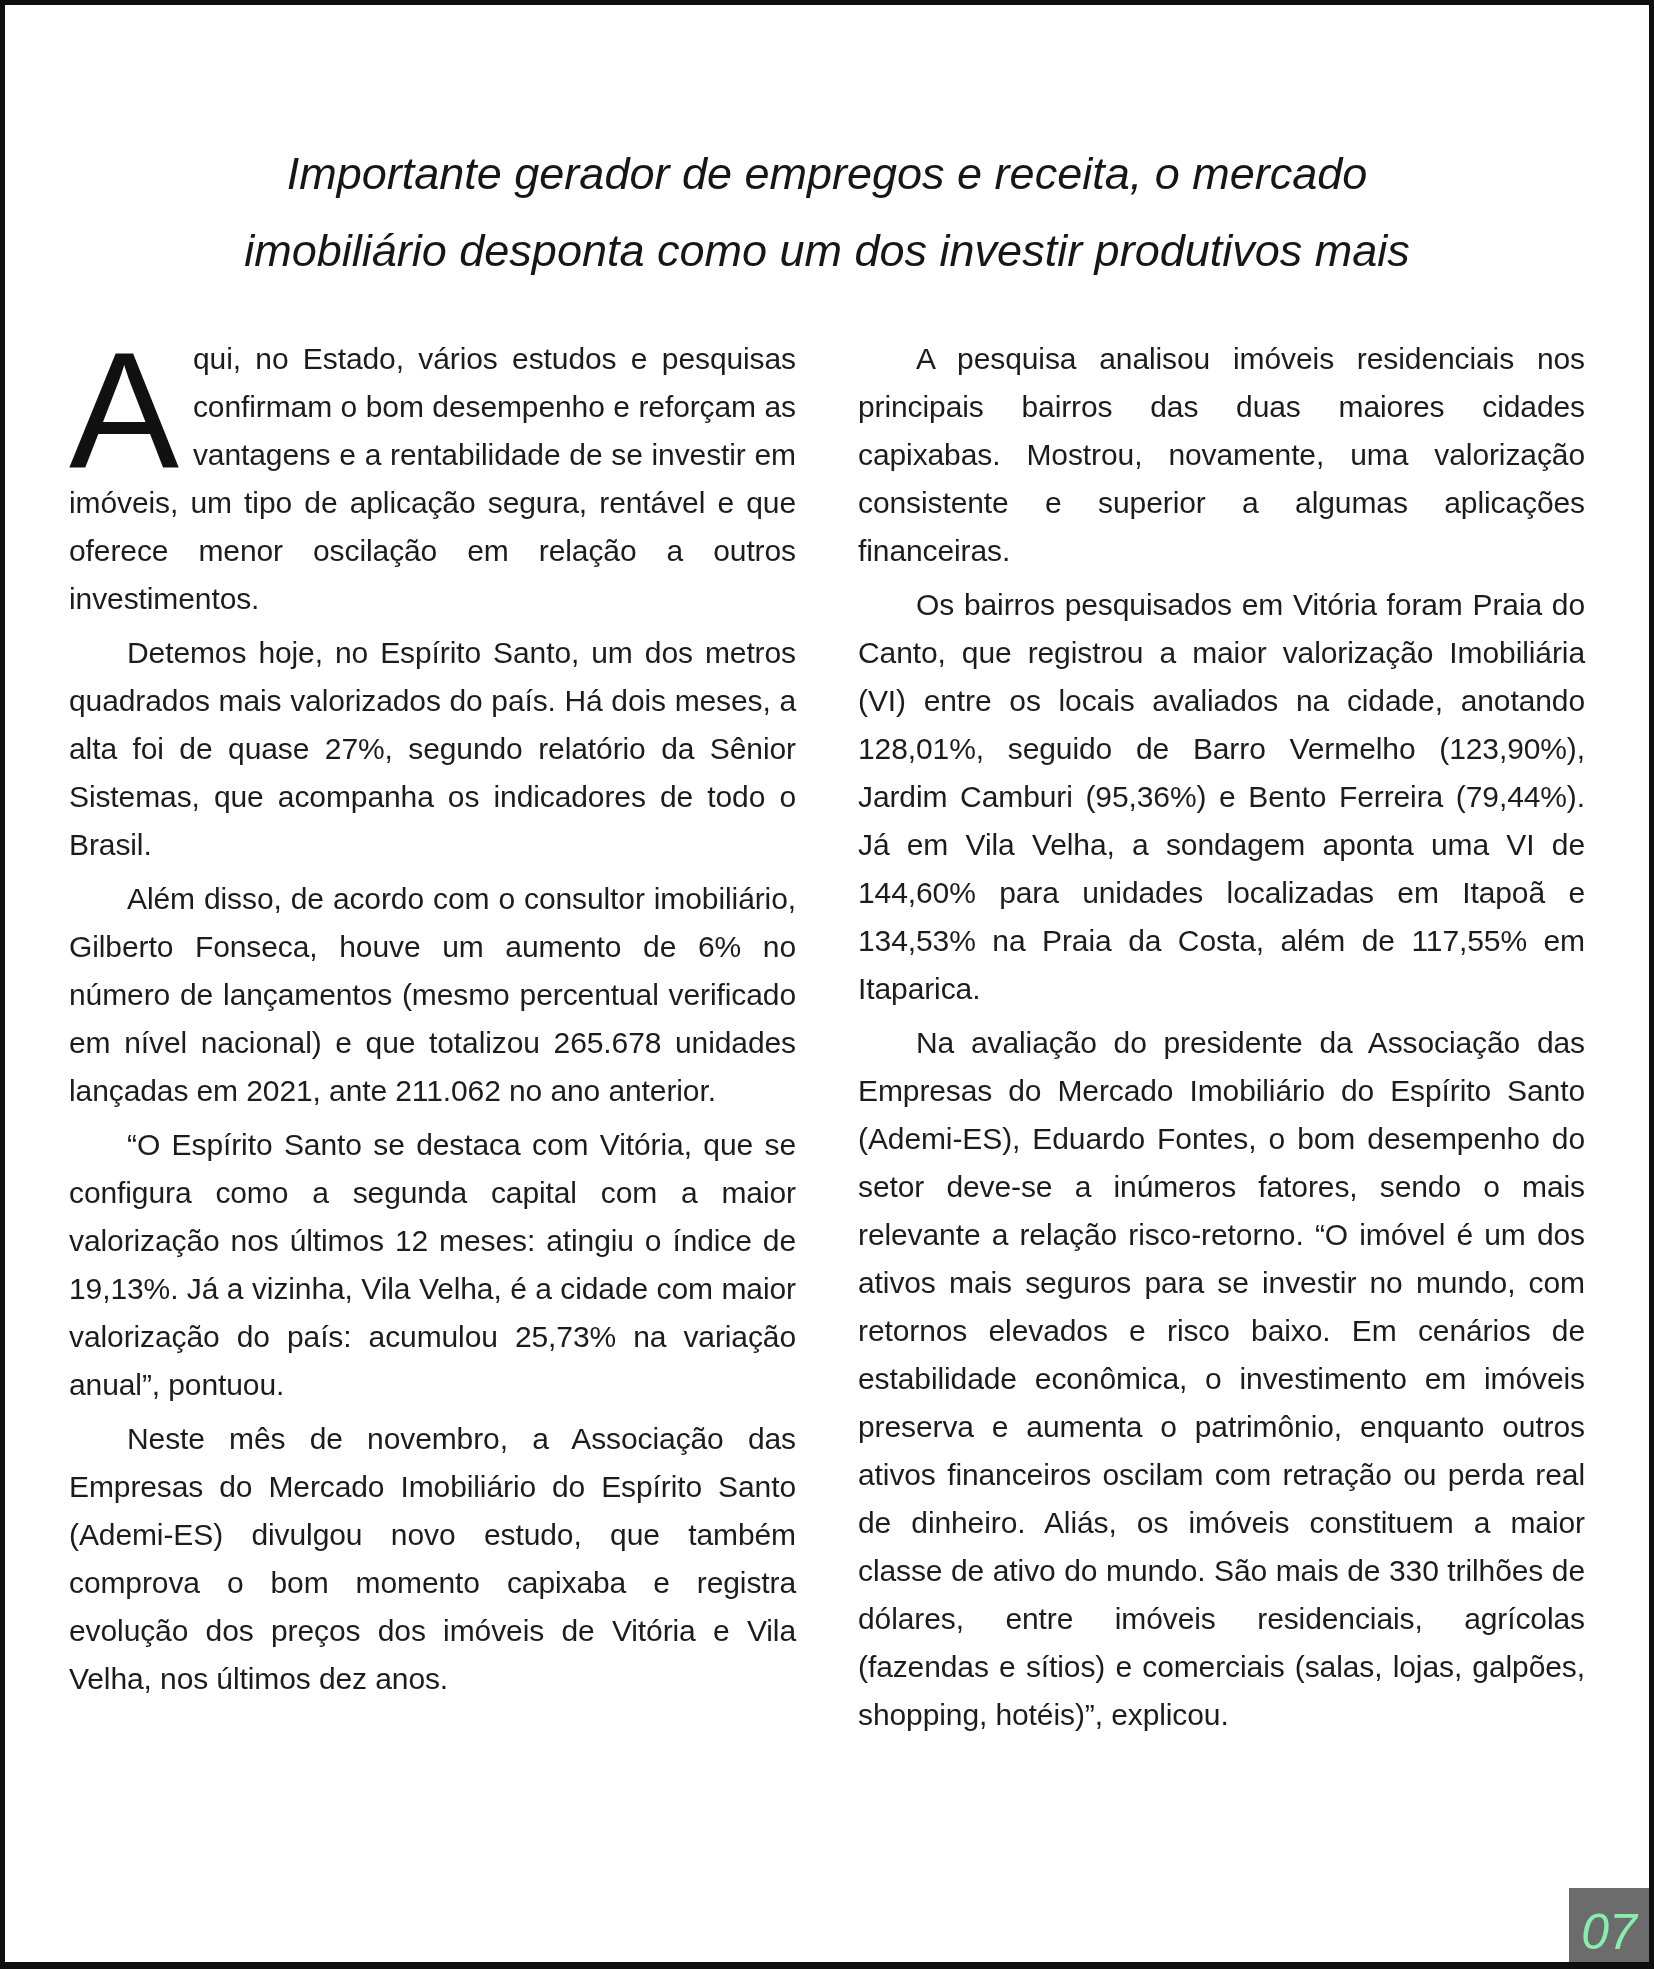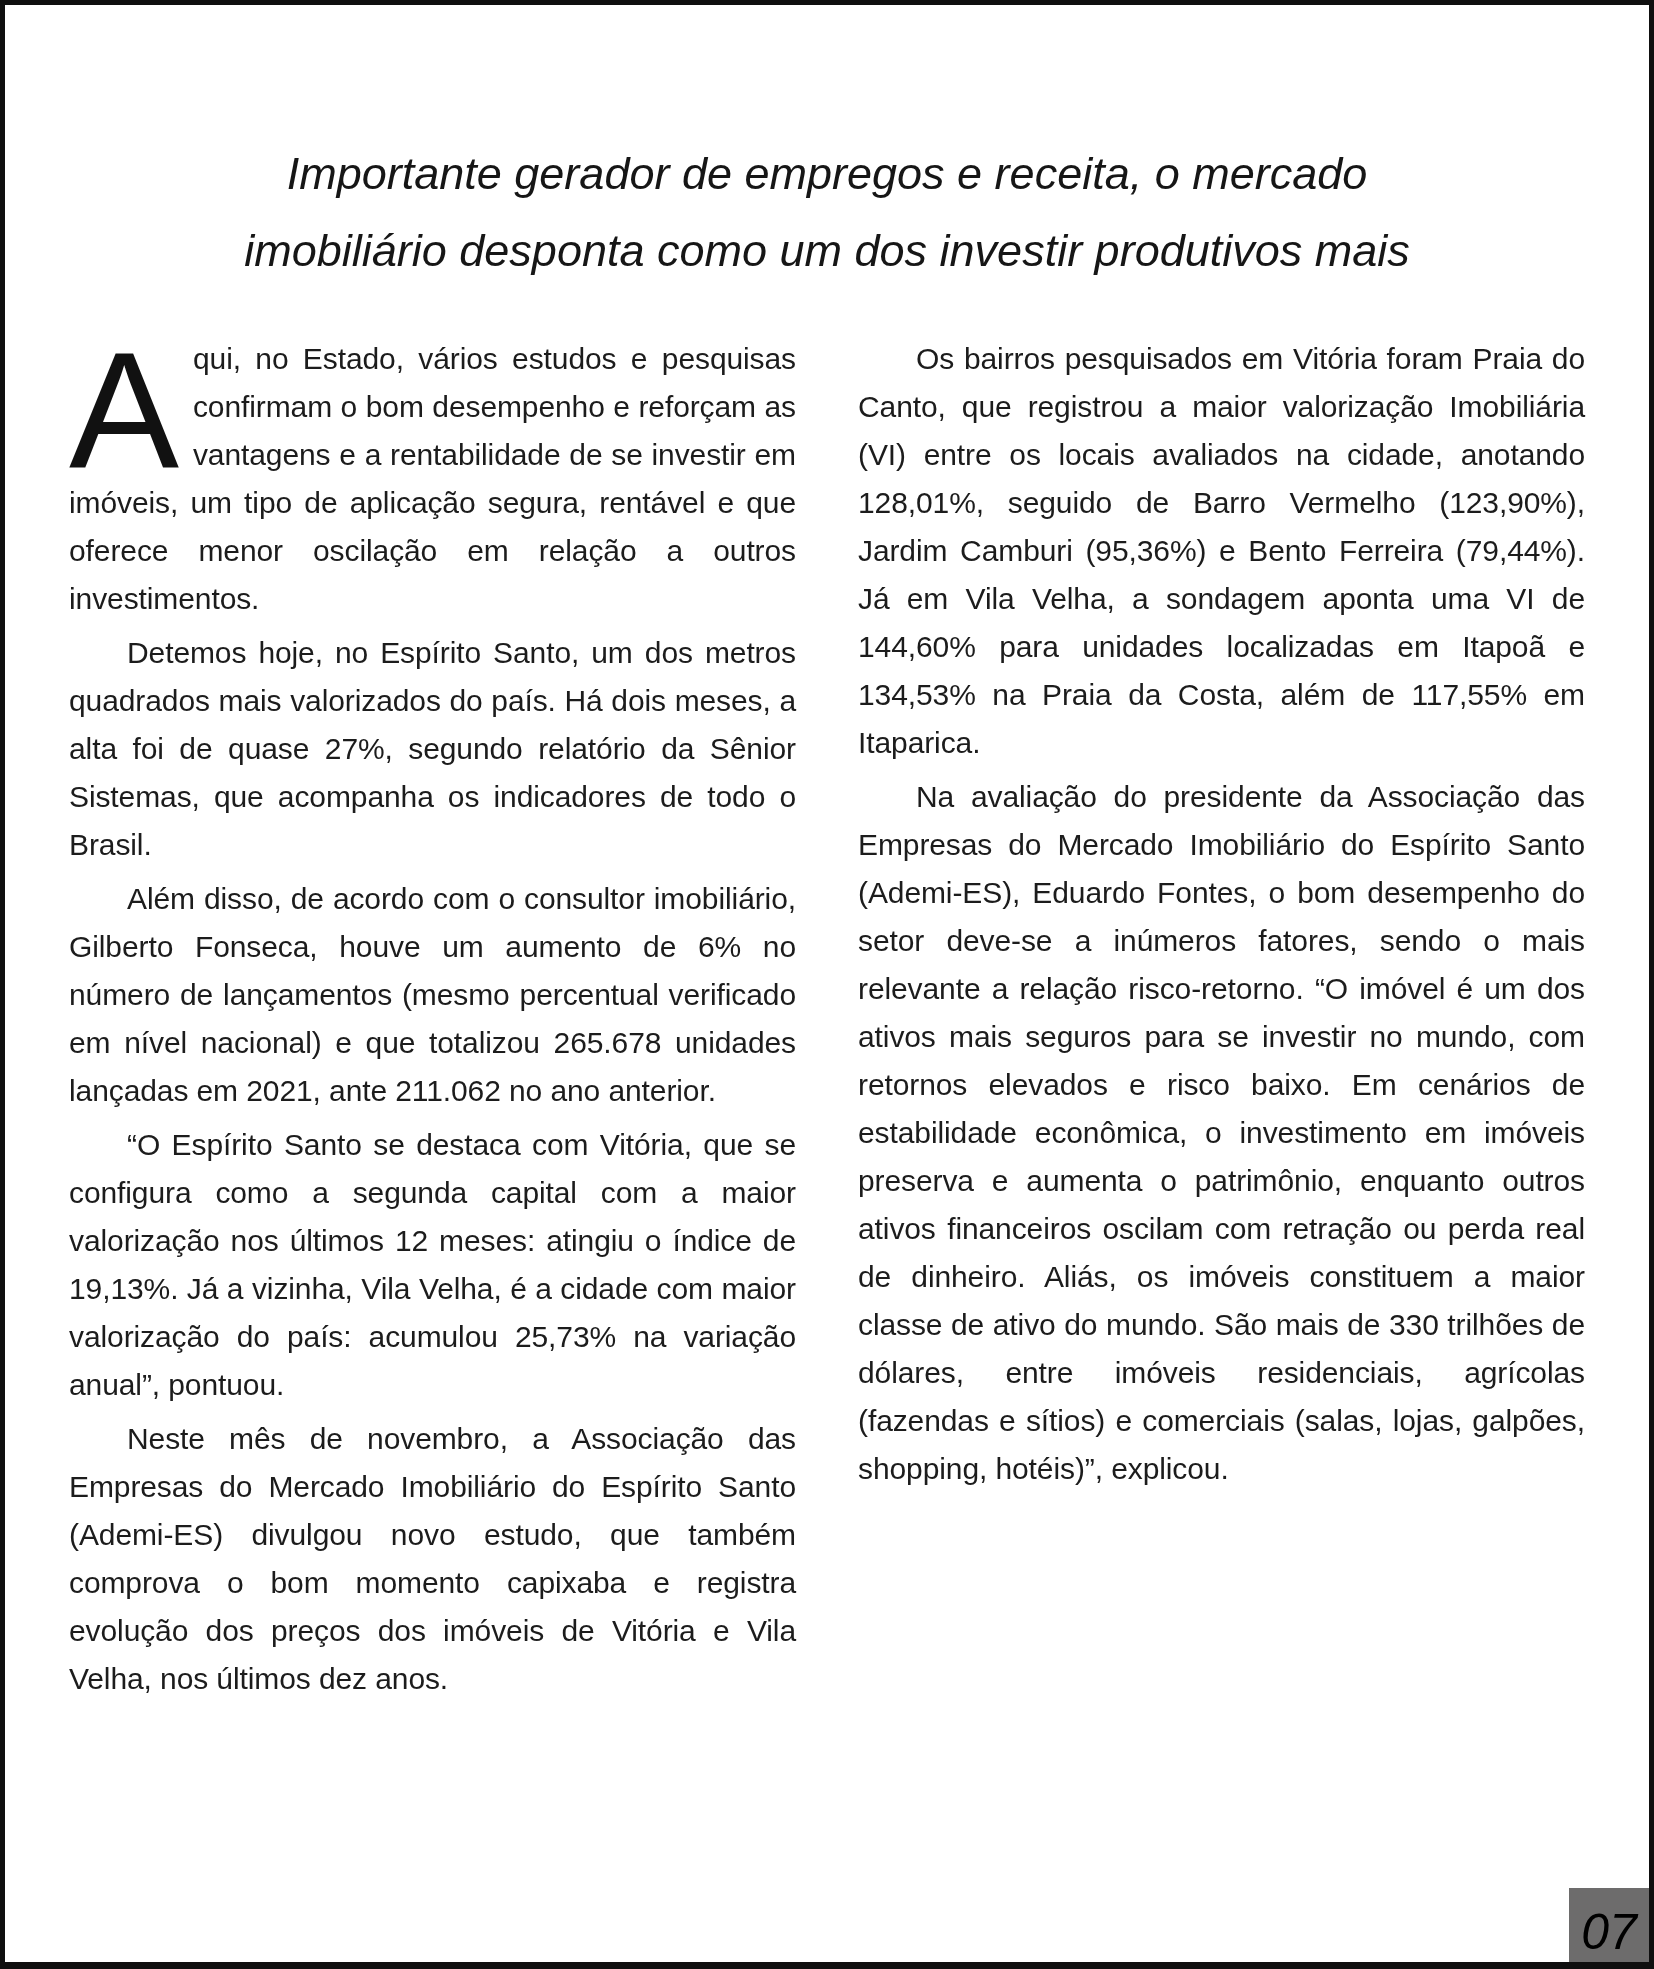--- a/index.html
+++ b/index.html
@@ -65,21 +65,21 @@
     background: #6d6c6c;
     display: flex;
     align-items: flex-end;
     justify-content: center;
     padding-bottom: 2px;
   }
   .page-number-badge .num {
     font-style: italic;
     font-size: 50px;
     line-height: 56px;
-    color: #000000;
+    color: #86efac;
   }
 </style>
 </head>
 <body>
 
 <div class="page">
 
   <div class="headline">
     <div class="hl-line">Importante gerador de empregos e receita, o mercado</div>
     <div class="hl-line">imobiliário desponta como um dos investir produtivos mais</div>
@@ -91,20 +91,21 @@
       <p class="para no-indent">
         <span class="dropcap">A</span><span>qui, no Estado, vários estudos e pesquisas confirmam o bom desempenho e reforçam as vantagens e a rentabilidade de se investir em imóveis, um tipo de aplicação segura, rentável e que oferece menor oscilação em relação a outros investimentos.</span>
       </p>
       <p class="para">Detemos hoje, no Espírito Santo, um dos metros quadrados mais valorizados do país. Há dois meses, a alta foi de quase 27%, segundo relatório da Sênior Sistemas, que acompanha os indicadores de todo o Brasil.</p>
       <p class="para">Além disso, de acordo com o consultor imobiliário, Gilberto Fonseca, houve um aumento de 6% no número de lançamentos (mesmo percentual verificado em nível nacional) e que totalizou 265.678 unidades lançadas em 2021, ante 211.062 no ano anterior.</p>
       <p class="para">“O Espírito Santo se destaca com Vitória, que se configura como a segunda capital com a maior valorização nos últimos 12 meses: atingiu o índice de 19,13%. Já a vizinha, Vila Velha, é a cidade com maior valorização do país: acumulou 25,73% na variação anual”, pontuou.</p>
       <p class="para">Neste mês de novembro, a Associação das Empresas do Mercado Imobiliário do Espírito Santo (Ademi-ES) divulgou novo estudo, que também comprova o bom momento capixaba e registra evolução dos preços dos imóveis de Vitória e Vila Velha, nos últimos dez anos.</p>
     </div>
 
     <div class="col">
+      <p class="para">A pesquisa analisou imóveis residenciais nos principais bairros das duas maiores cidades capixabas. Mostrou, novamente, uma valorização consistente e superior a algumas aplicações financeiras.</p>
       <p class="para">Os bairros pesquisados em Vitória foram Praia do Canto, que registrou a maior valorização Imobiliária (VI) entre os locais avaliados na cidade, anotando 128,01%, seguido de Barro Vermelho (123,90%), Jardim Camburi (95,36%) e Bento Ferreira (79,44%). Já em Vila Velha, a sondagem aponta uma VI de 144,60% para unidades localizadas em Itapoã e 134,53% na Praia da Costa, além de 117,55% em Itaparica.</p>
       <p class="para">Na avaliação do presidente da Associação das Empresas do Mercado Imobiliário do Espírito Santo (Ademi-ES), Eduardo Fontes, o bom desempenho do setor deve-se a inúmeros fatores, sendo o mais relevante a relação risco-retorno. “O imóvel é um dos ativos mais seguros para se investir no mundo, com retornos elevados e risco baixo. Em cenários de estabilidade econômica, o investimento em imóveis preserva e aumenta o patrimônio, enquanto outros ativos financeiros oscilam com retração ou perda real de dinheiro. Aliás, os imóveis constituem a maior classe de ativo do mundo. São mais de 330 trilhões de dólares, entre imóveis residenciais, agrícolas (fazendas e sítios) e comerciais (salas, lojas, galpões, shopping, hotéis)”, explicou.</p>
     </div>
 
   </div>
 
   <div class="page-number-badge">
     <span class="num">07</span>
   </div>
 

